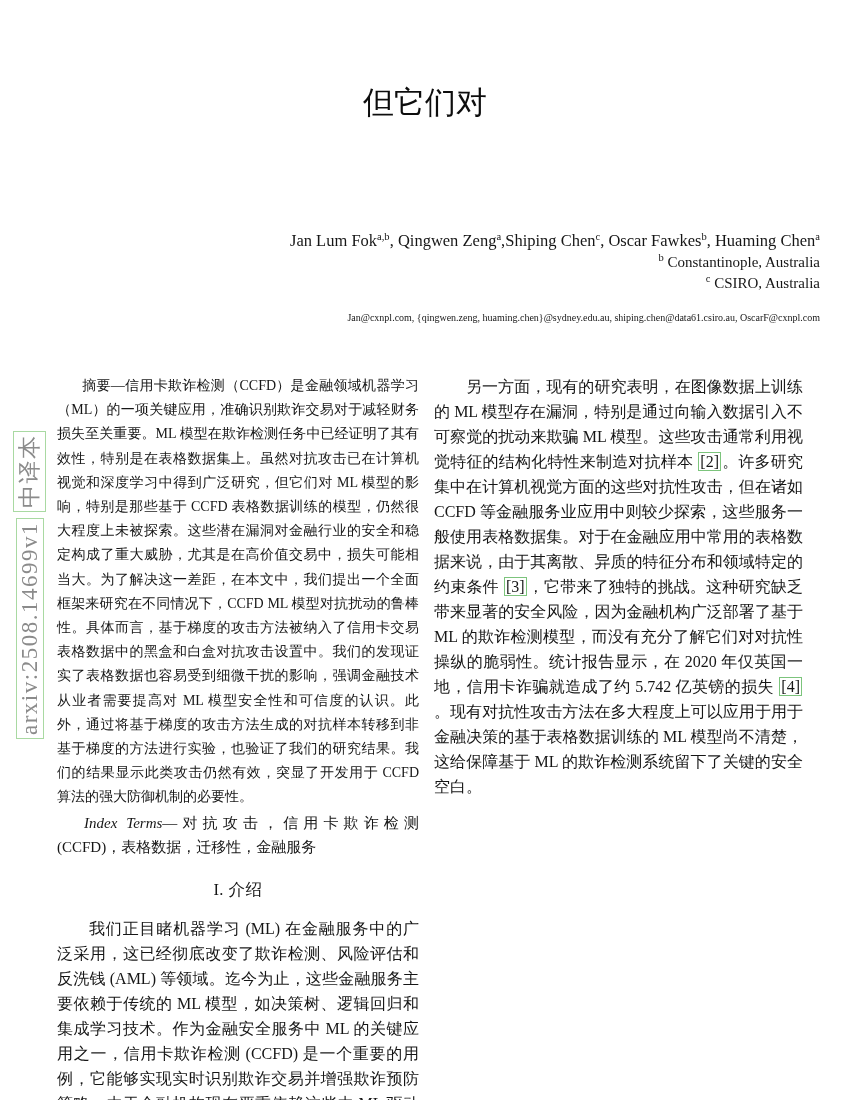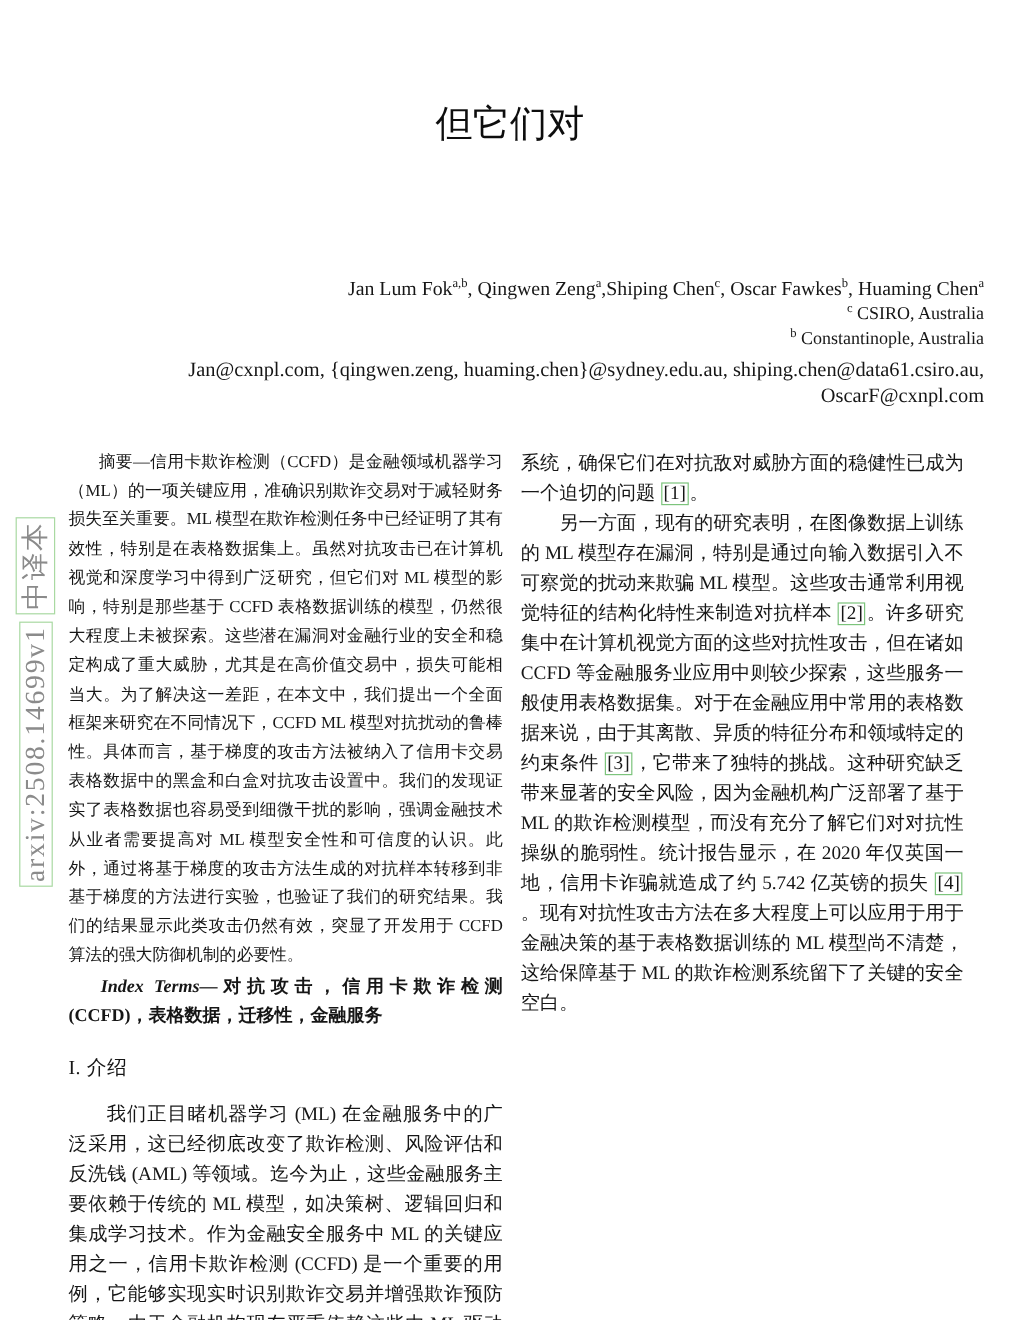--- a/index.html
+++ b/index.html
@@ -24,41 +24,41 @@
   
   .title-block {
     position:absolute; top:76px; left:60px; right:60px;
     text-align:center; font-size:31px; line-height:53px; color:#0d0d0d;
     font-weight:500;
   }
   
   .authors-block { position:absolute; top:230px; left:30px; right:30px; text-align:right; }
   .authors-line { font-size:16.5px; line-height:22px; }
   .affil-line  { font-size:15px; line-height:21px; }
-  .emails-line { font-size:17px; line-height:22px; margin-top:3px; }
+  .emails-line { font-size:10px; line-height:22px; margin-top:13px; }
   sup { font-size:10.5px; vertical-align:super; line-height:0; }
   
   .columns {
     position:absolute; top:374px; left:57px; width:746px;
     display:flex; gap:15px;
   }
   .col { text-align:justify; }
   .col-left  { width:362px; }
   .col-right { width:369px; }
   .abstract-para {
     font-weight:normal; font-size:14px; line-height:24.2px;
     text-indent:1.8em;
   }
   .index-terms-para {
-    font-weight:bold; font-size:15px; line-height:24.2px;
+    font-weight:normal; font-size:15px; line-height:24.2px;
     text-indent:1.8em; margin-top:1px;
   }
   .index-terms-para em { font-style:italic; }
   .section-heading {
-    text-indent:0; font-size:16.5px; font-weight:normal;
+    text-align:center; text-indent:0; font-size:16.5px; font-weight:normal;
     margin:20px 0 15px 0; letter-spacing:0.5px;
   }
   .body-para { font-size:16px; line-height:25px; text-indent:2em; }
   .no-indent { text-indent:0; }
   .cite {
     border:1px solid #7cc47c; padding:0 1px; margin:0 1px;
     display:inline-block; line-height:17px; text-indent:0;
   }
 </style>
 </head>
@@ -67,33 +67,32 @@
 <div class="page">
 
   <div class="arxiv-watermark"><span class="wm-box">arxiv:2508.14699v1</span><span class="wm-gap"></span><span class="wm-box">中译本</span></div>
 
   <div class="title-block">
     <div>但它们对</div>
   </div>
 
   <div class="authors-block">
     <div class="authors-line">Jan Lum Fok<sup>a,b</sup>, Qingwen Zeng<sup>a</sup>,Shiping Chen<sup>c</sup>, Oscar Fawkes<sup>b</sup>, Huaming Chen<sup>a</sup></div>
+    <div class="affil-line"><sup>b</sup> Constantinople, Australia</div>
     <div class="affil-line"><sup>c</sup> CSIRO, Australia</div>
-    <div class="affil-line"><sup>b</sup> Constantinople, Australia</div>
     <div class="emails-line">Jan@cxnpl.com, {qingwen.zeng, huaming.chen}@sydney.edu.au, shiping.chen@data61.csiro.au, OscarF@cxnpl.com</div>
   </div>
 
   <div class="columns">
 
     <div class="col col-left">
       <p class="abstract-para"><span>摘要—</span><span>信用卡欺诈检测（CCFD）是金融领域机器学习（ML）的一项关键应用，准确识别欺诈交易对于减轻财务损失至关重要。ML 模型在欺诈检测任务中已经证明了其有效性，特别是在表格数据集上。虽然对抗攻击已在计算机视觉和深度学习中得到广泛研究，但它们对 ML 模型的影响，特别是那些基于 CCFD 表格数据训练的模型，仍然很大程度上未被探索。这些潜在漏洞对金融行业的安全和稳定构成了重大威胁，尤其是在高价值交易中，损失可能相当大。为了解决这一差距，在本文中，我们提出一个全面框架来研究在不同情况下，CCFD ML 模型对抗扰动的鲁棒性。具体而言，基于梯度的攻击方法被纳入了信用卡交易表格数据中的黑盒和白盒对抗攻击设置中。我们的发现证实了表格数据也容易受到细微干扰的影响，强调金融技术从业者需要提高对 ML 模型安全性和可信度的认识。此外，通过将基于梯度的攻击方法生成的对抗样本转移到非基于梯度的方法进行实验，也验证了我们的研究结果。我们的结果显示此类攻击仍然有效，突显了开发用于 CCFD 算法的强大防御机制的必要性。</span></p>
       <p class="index-terms-para"><em>Index Terms</em><span>—对抗攻击，信用卡欺诈检测 (CCFD)，表格数据，迁移性，金融服务</span></p>
       <h2 class="section-heading">I. 介绍</h2>
       <p class="body-para">我们正目睹机器学习 (ML) 在金融服务中的广泛采用，这已经彻底改变了欺诈检测、风险评估和反洗钱 (AML) 等领域。迄今为止，这些金融服务主要依赖于传统的 ML 模型，如决策树、逻辑回归和集成学习技术。作为金融安全服务中 ML 的关键应用之一，信用卡欺诈检测 (CCFD) 是一个重要的用例，它能够实现实时识别欺诈交易并增强欺诈预防策略。由于金融机构现在严重依赖这些由 ML 驱动的风险评估、异常检测和欺诈检测</p>
     </div>
 
     <div class="col col-right">
-      <p class="body-para no-indent">系统，确保它们在对抗敌对威胁方面的稳健性已成为一个迫切的问题 <span class="cite">[1]</span>。</p>
       <p class="body-para">另一方面，现有的研究表明，在图像数据上训练的 ML 模型存在漏洞，特别是通过向输入数据引入不可察觉的扰动来欺骗 ML 模型。这些攻击通常利用视觉特征的结构化特性来制造对抗样本 <span class="cite">[2]</span>。许多研究集中在计算机视觉方面的这些对抗性攻击，但在诸如 CCFD 等金融服务业应用中则较少探索，这些服务一般使用表格数据集。对于在金融应用中常用的表格数据来说，由于其离散、异质的特征分布和领域特定的约束条件 <span class="cite">[3]</span>，它带来了独特的挑战。这种研究缺乏带来显著的安全风险，因为金融机构广泛部署了基于 ML 的欺诈检测模型，而没有充分了解它们对对抗性操纵的脆弱性。统计报告显示，在 2020 年仅英国一地，信用卡诈骗就造成了约 5.742 亿英镑的损失 <span class="cite">[4]</span>。现有对抗性攻击方法在多大程度上可以应用于用于金融决策的基于表格数据训练的 ML 模型尚不清楚，这给保障基于 ML 的欺诈检测系统留下了关键的安全空白。</p>
     </div>
 
   </div>
 </div>
 
 </body></html>

